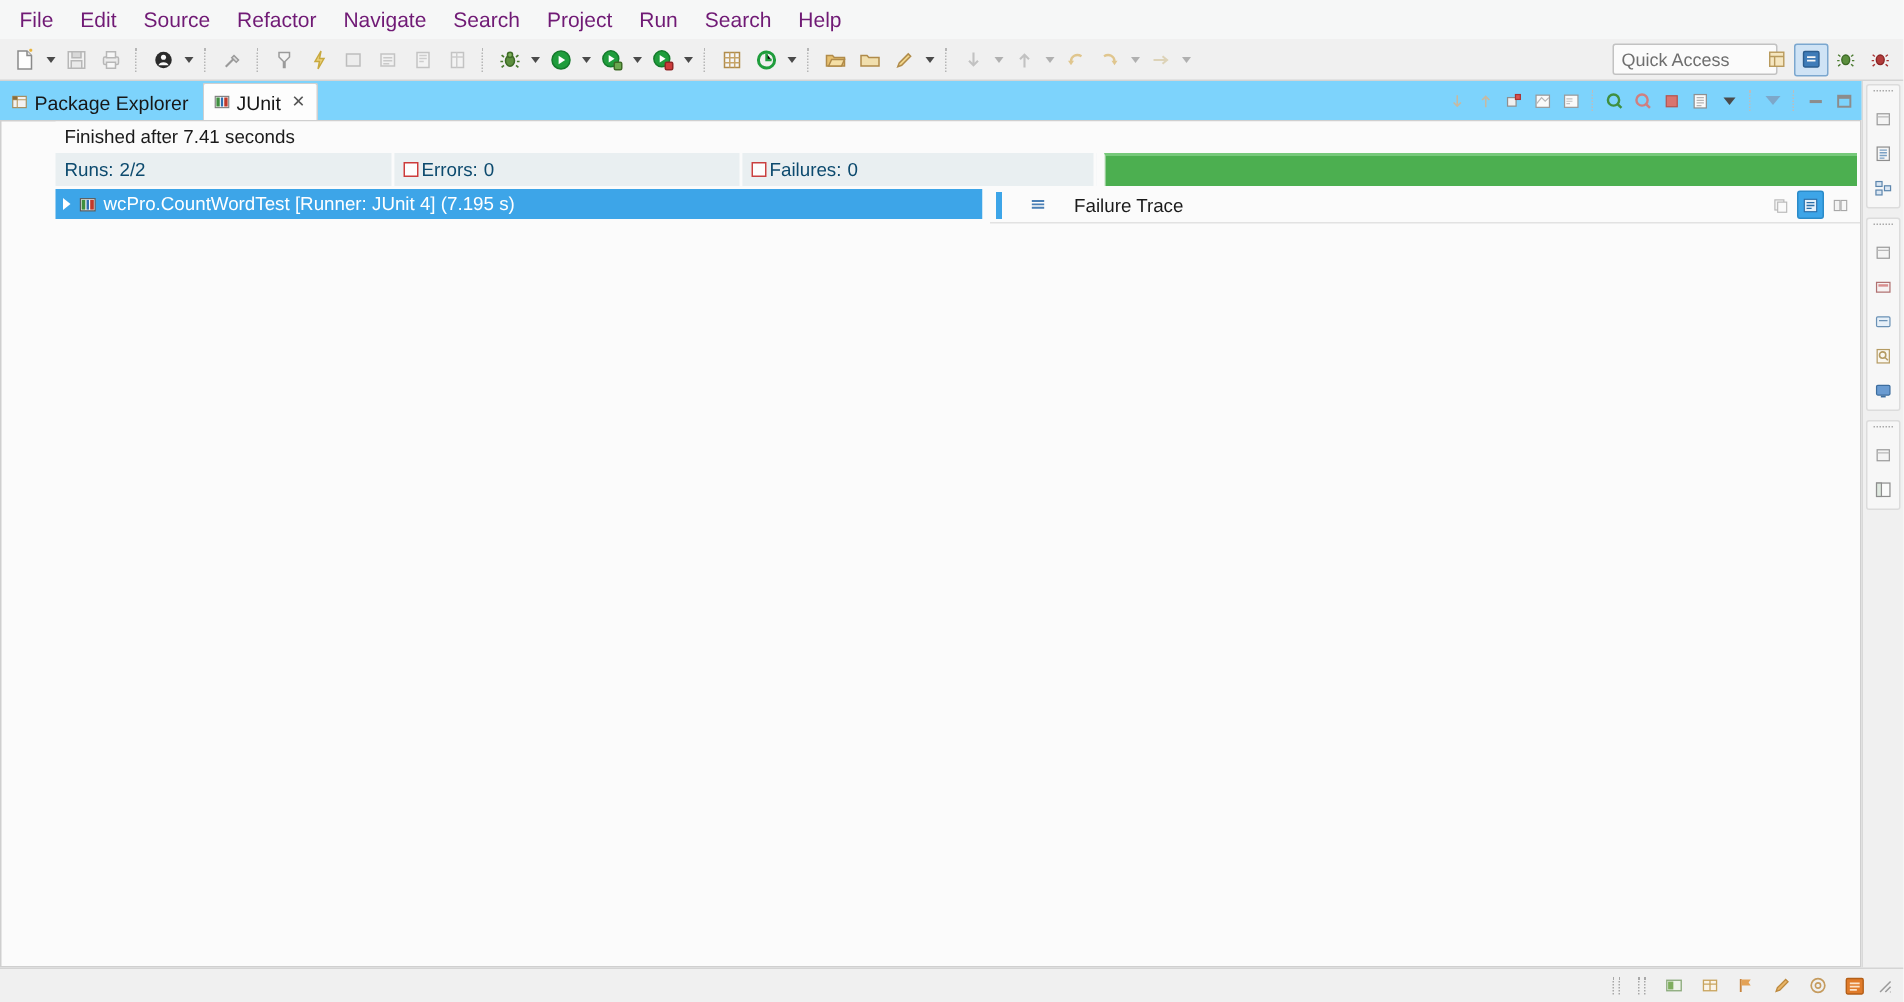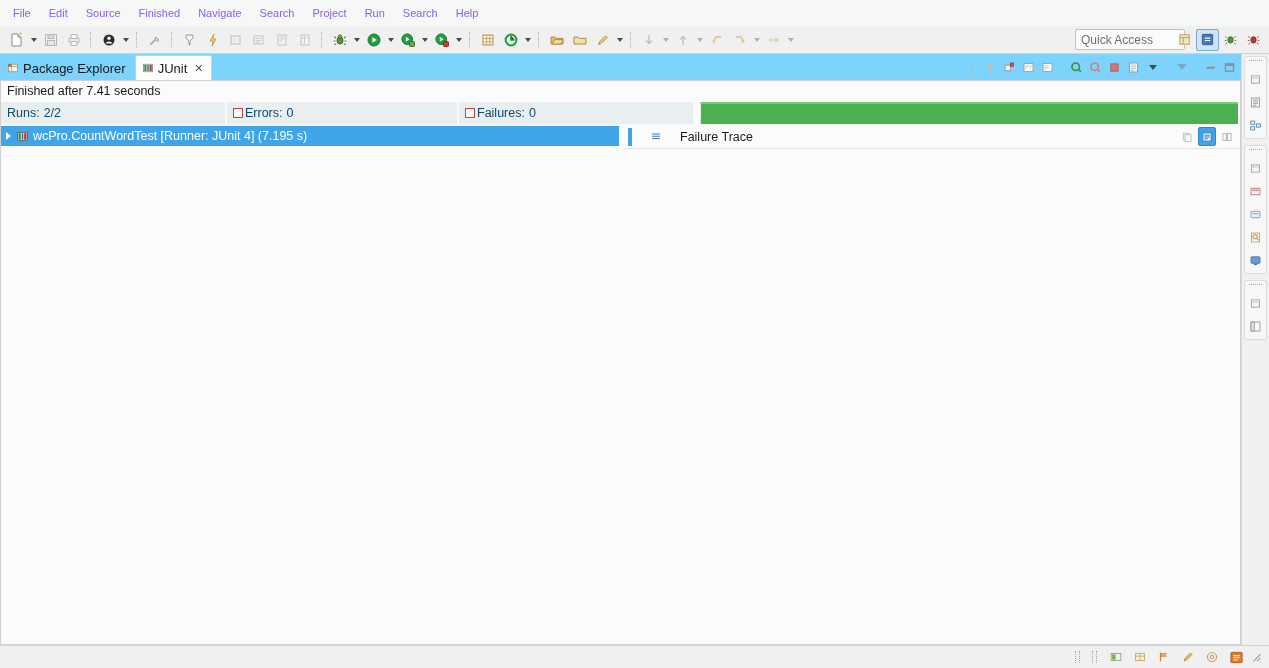--- a/index.html
+++ b/index.html
@@ -27,22 +27,22 @@
   
   .menubar {
     height: 26px;
     background: #f6f7f7;
     display: flex;
     align-items: center;
     padding-left: 4px;
     flex: 0 0 auto;
   }
   .menu-item {
-    font-size: 11px;
-    color: #8b5cf6;
+    font-size: 14px;
+    color: #701a75;
     padding: 2px 9px 3px 9px;
     line-height: 16px;
     white-space: nowrap;
     cursor: default;
   }
 
   
   .toolbar {
     height: 27px;
     background: #f0f0f0;
@@ -186,20 +186,21 @@
 
   
   .view-content {
     flex: 1 1 auto;
     background: #fbfbfb;
     border: 1px solid #cfcfcf;
     border-top: 1px solid #cfcfcf;
     display: flex;
     flex-direction: column;
     min-height: 0;
+    padding-left: 36px;
   }
   .status-line {
     height: 20px;
     display: flex;
     align-items: center;
     padding: 0 6px;
     font-size: 12.5px;
     color: #1a1a1a;
     background: #fbfbfb;
   }
@@ -403,21 +404,21 @@
 </style>
 </head>
 <body>
 
 <div class="app">
 
   <div class="menubar">
     <div class="menu-item">File</div>
     <div class="menu-item">Edit</div>
     <div class="menu-item">Source</div>
-    <div class="menu-item">Finished</div>
+    <div class="menu-item">Refactor</div>
     <div class="menu-item">Navigate</div>
     <div class="menu-item">Search</div>
     <div class="menu-item">Project</div>
     <div class="menu-item">Run</div>
     <div class="menu-item">Search</div>
     <div class="menu-item">Help</div>
   </div>
 
   <div class="toolbar">
 

